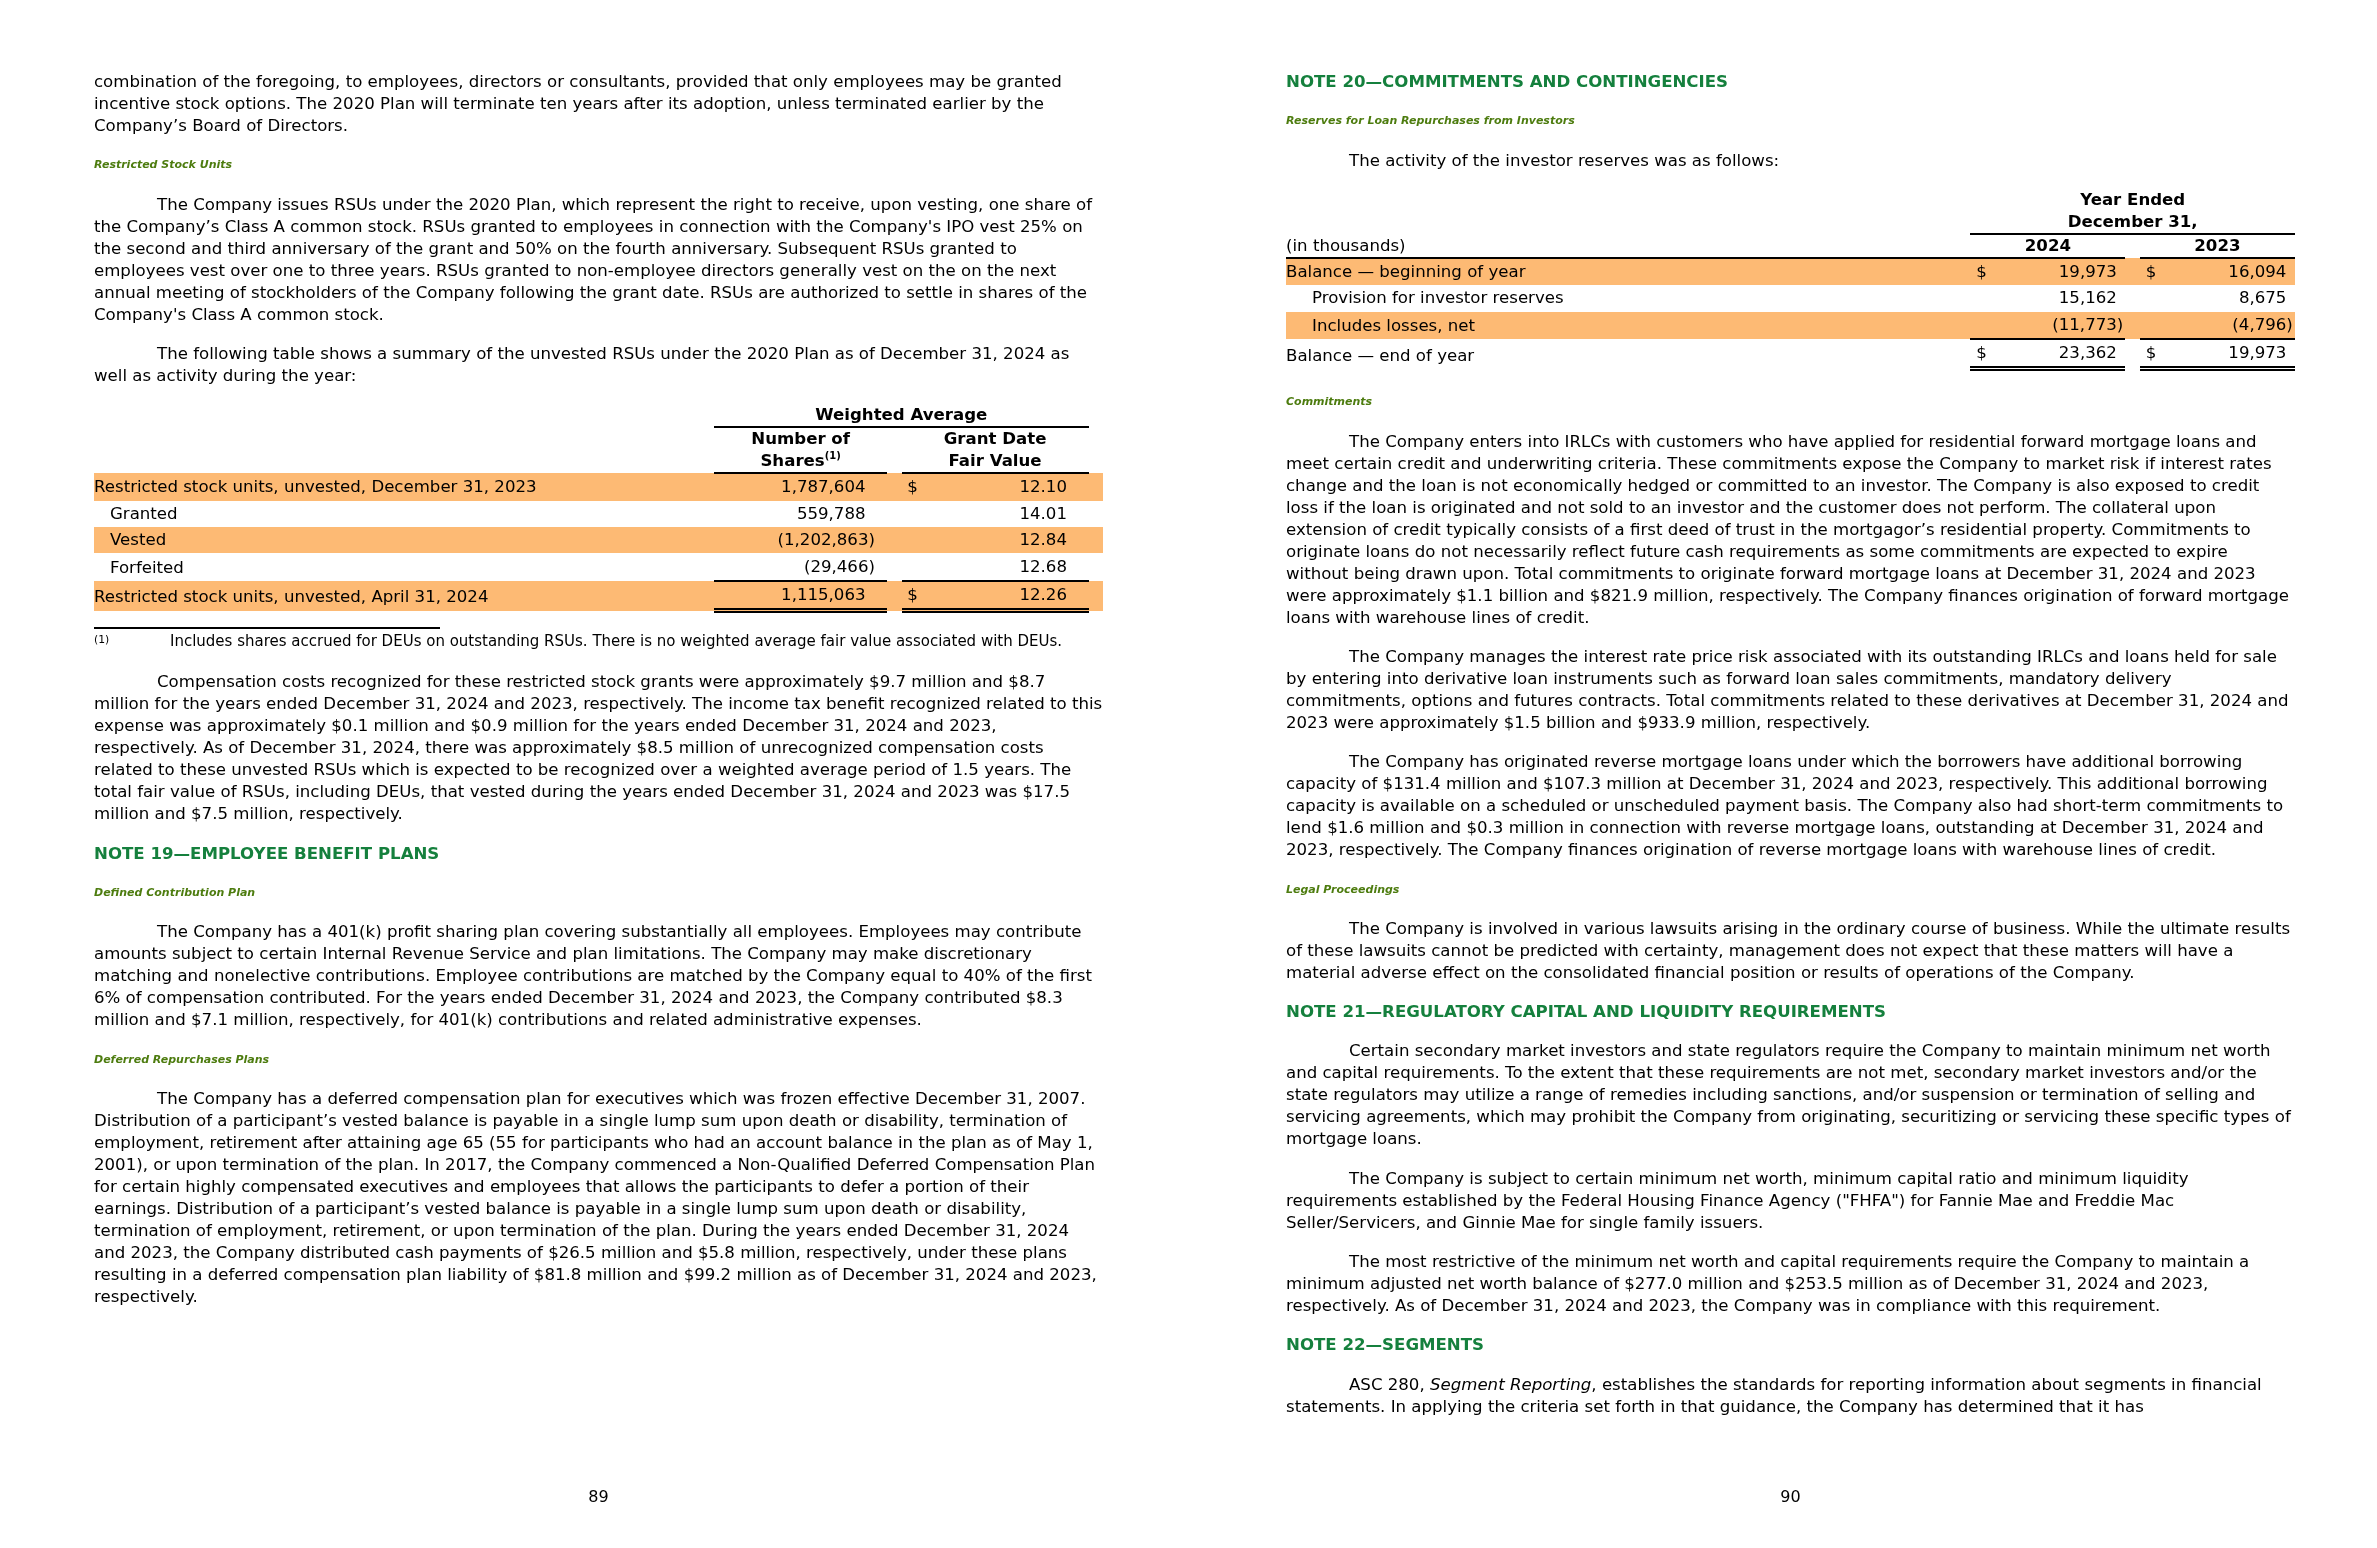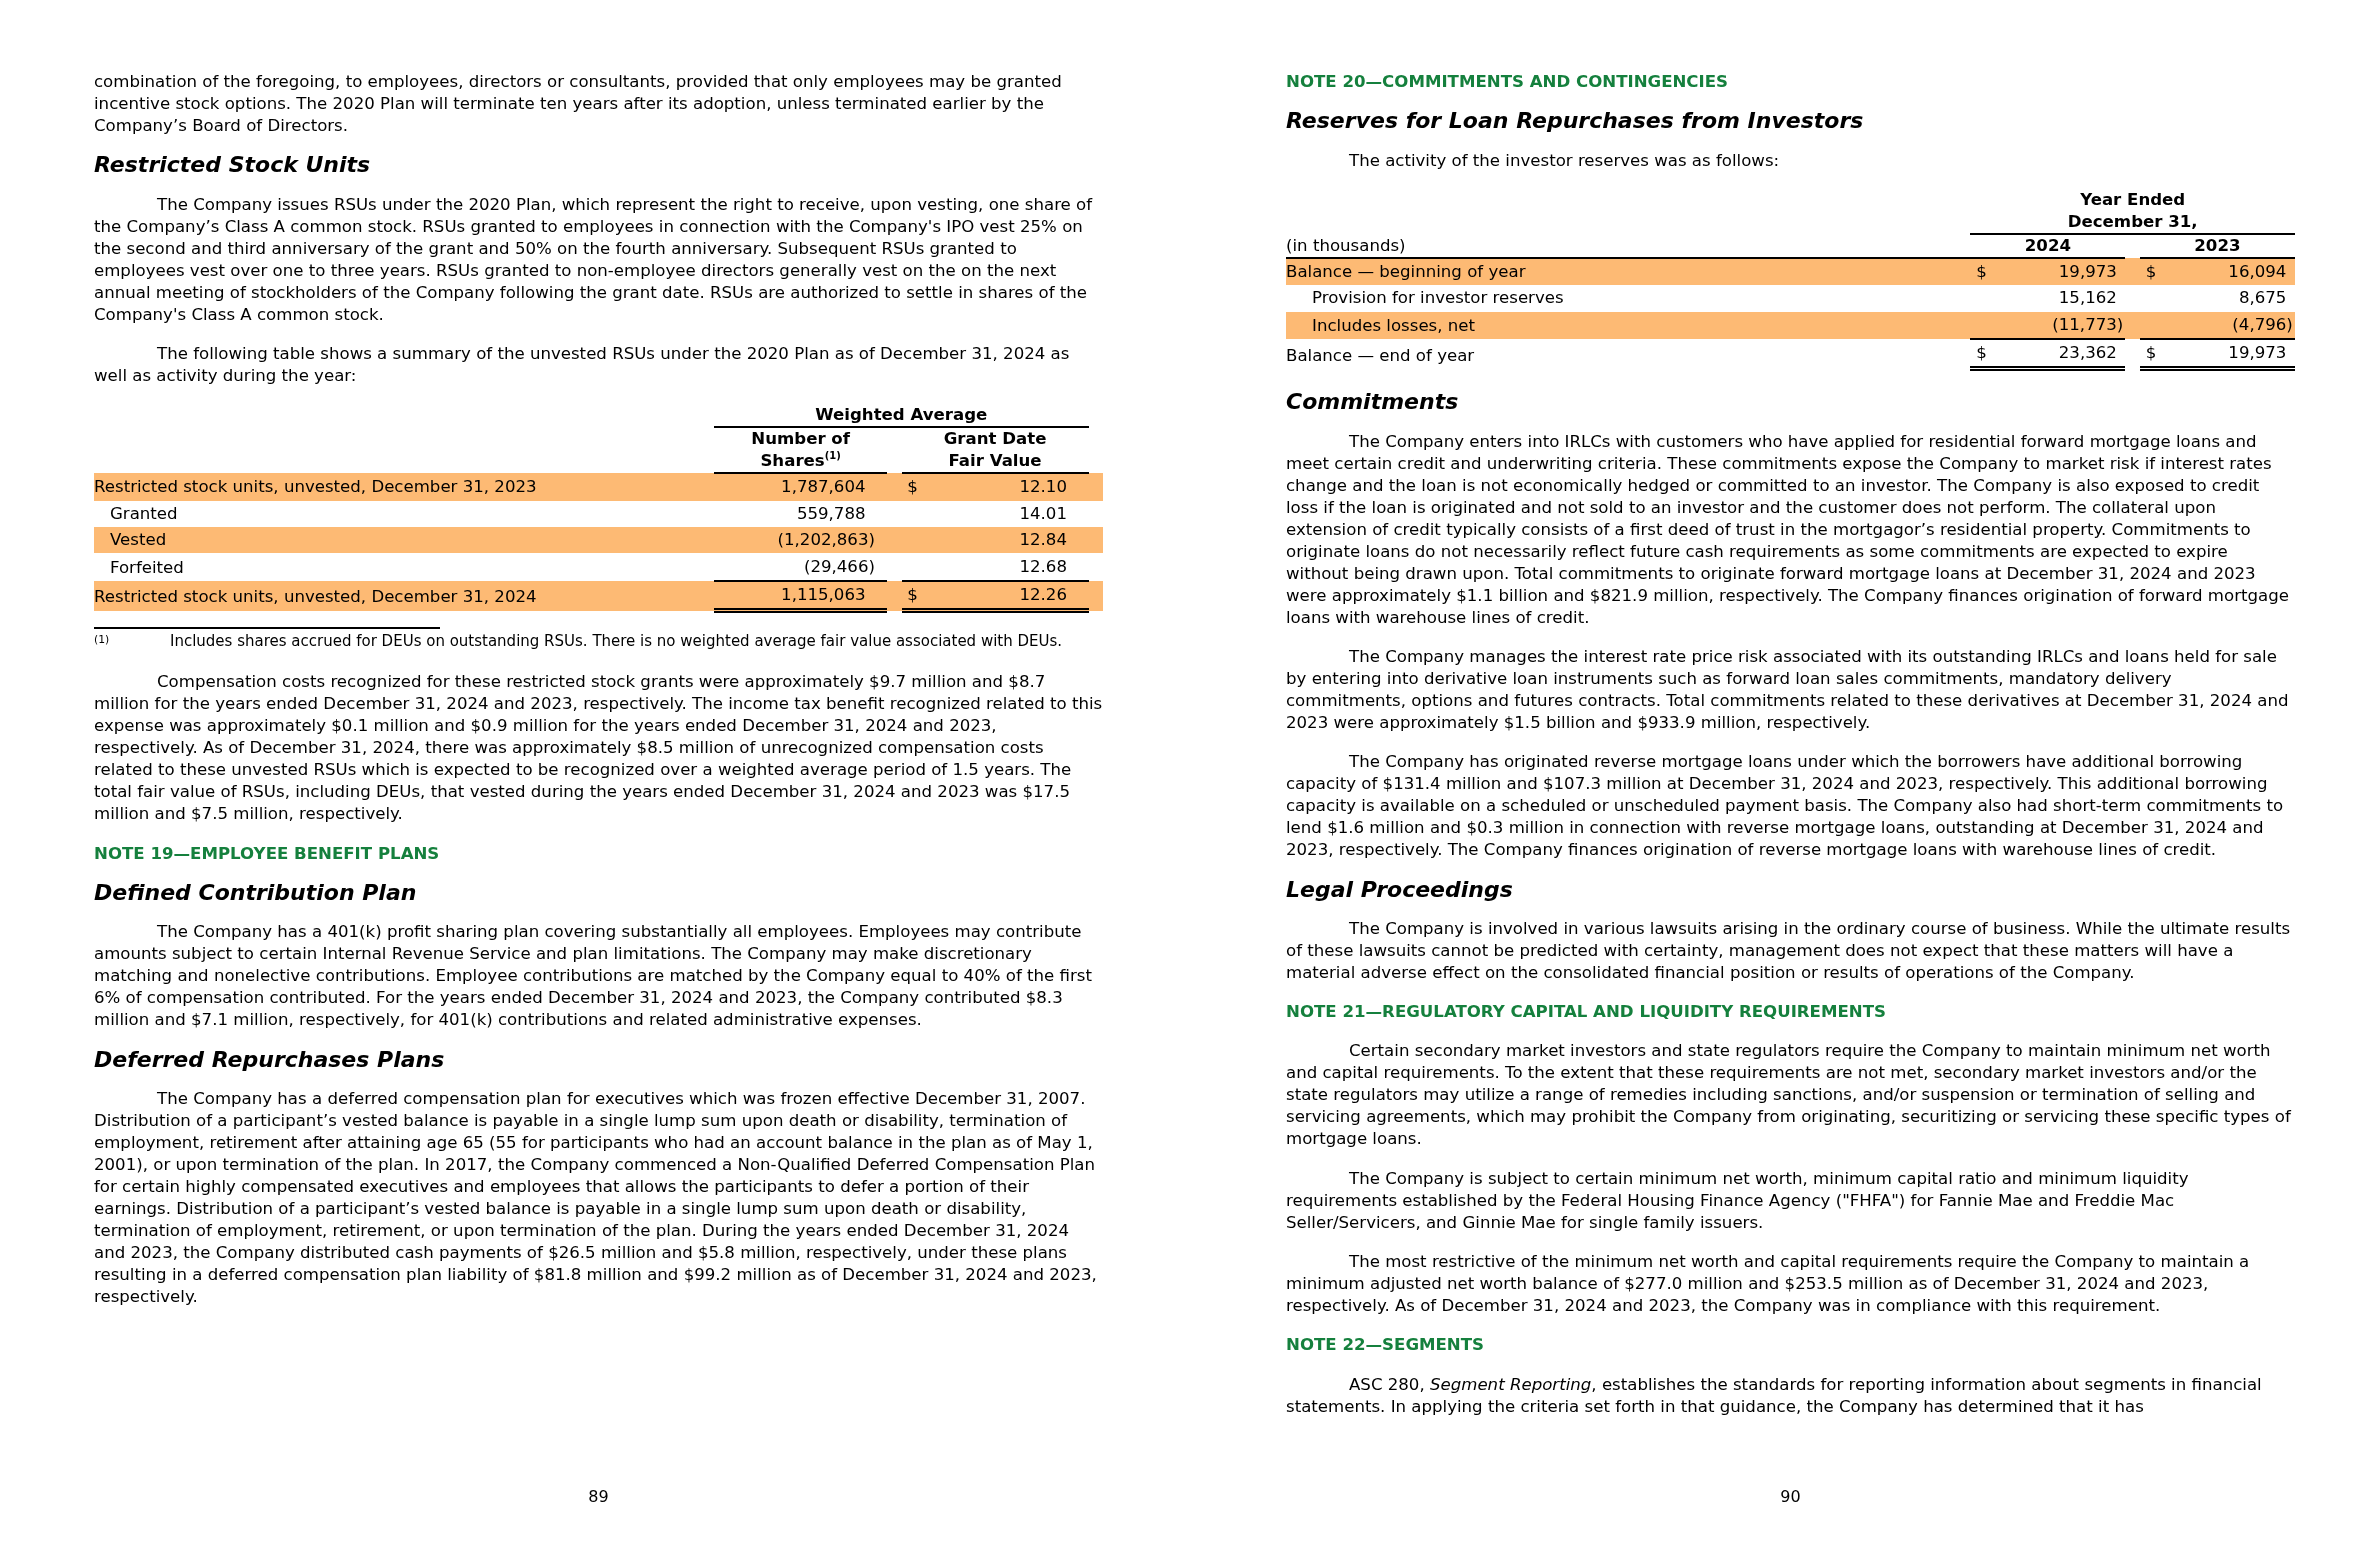--- a/index.html
+++ b/index.html
@@ -16,21 +16,21 @@
     position: relative;
   }
   .page { position: absolute; top: 0; width: 1009px; height: 1117px; }
   #page-89 { left: 94px; }
   #page-90 { left: 1286px; }
   .page-inner { padding-top: 71px; }
 
   p.body { margin: 0 0 17.3px 0; text-indent: 63px; }
   p.body.noindent { text-indent: 0; }
 
-  .subhead  { font-weight: bold; font-style: italic; color: #000000; font-size: 22px; margin: 8.6px 0 17.3px 0; }
+  .subhead  { font-weight: bold; font-style: italic; color: #4d7c0f; font-size: 11px; margin: 8.6px 0 17.3px 0; }
   .notehead { font-weight: bold; color: #15803d; font-size: 16.6px; margin: 11.5px 0 17.3px 0; }
 
   table.fintable { border-collapse: collapse; table-layout: fixed; width: 1009px; }
   .rsu-table { margin: 5.8px 0 14.4px 0; }
   .res-table { margin: 5.8px 0 20px 0; }
   .fintable td { padding: 0; vertical-align: bottom; }
 
   .rsu-table .c-lbl { width: 620px; }
   .rsu-table .c-sh  { width: 173px; }
   .rsu-table .c-gap { width: 14.4px;  }
@@ -149,21 +149,21 @@
         </tr>
         <tr>
           <td class="lbl ind">Forfeited</td>
           <td class="num paren u">(29,466)</td>
           <td></td>
           <td class="cur u"></td>
           <td class="num u">12.68</td>
           <td></td>
         </tr>
         <tr class="shade">
-          <td class="lbl">Restricted stock units, unvested, December 31, 2024</td>
+          <td class="lbl">Restricted stock units, unvested, April 31, 2024</td>
           <td class="num dd">1,115,063</td>
           <td></td>
           <td class="cur dd">$</td>
           <td class="num dd">12.26</td>
           <td></td>
         </tr>
       </tbody>
     </table>
 
     <div class="fn-rule"></div>

